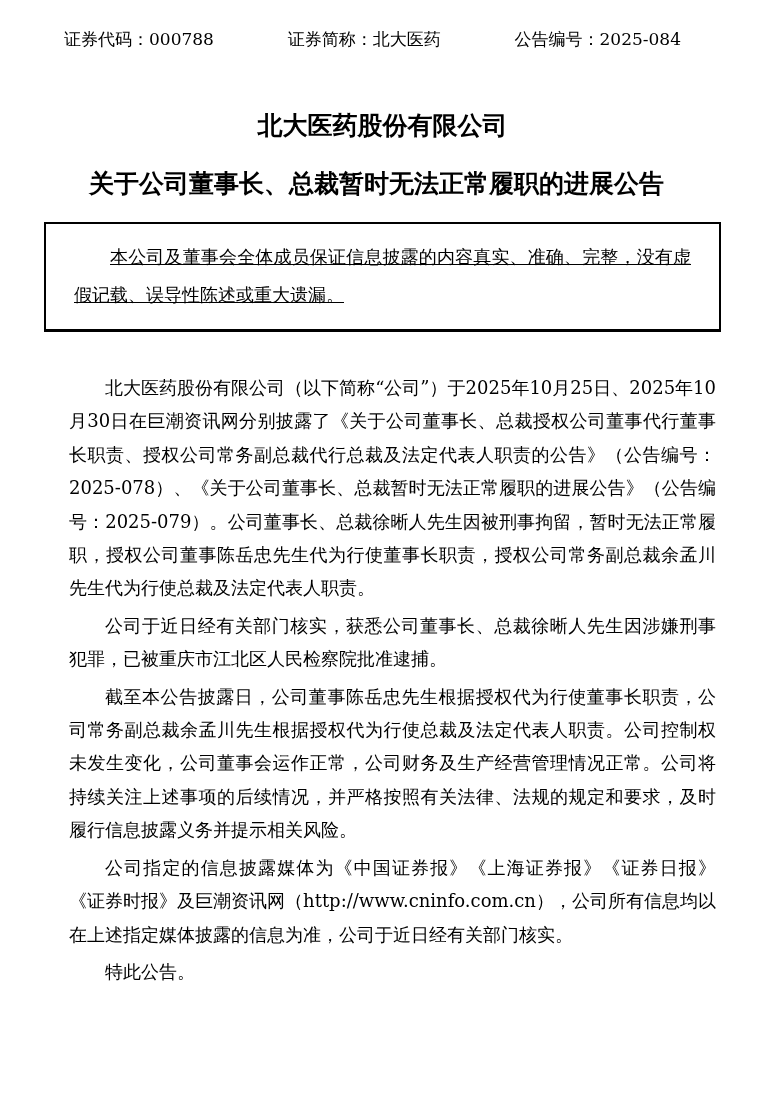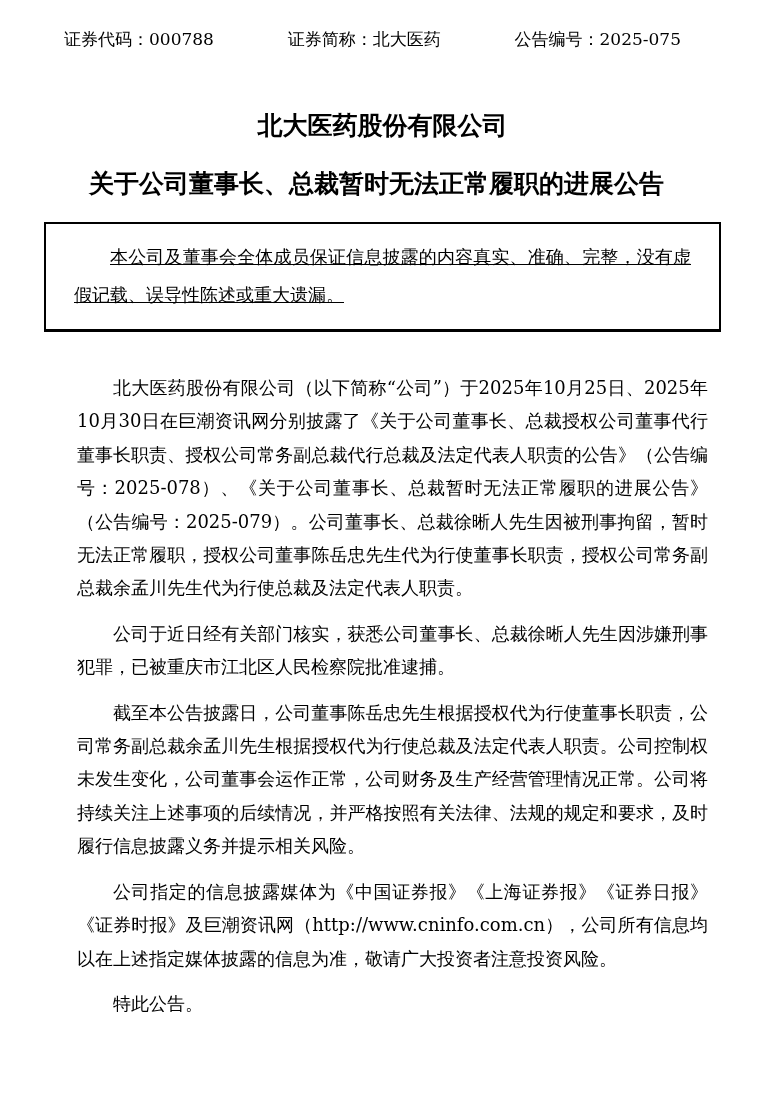--- a/index.html
+++ b/index.html
@@ -51,56 +51,56 @@
     text-indent: 2em;
     text-align: justify;
     text-decoration: underline;
   }
   .doc-body {
     margin: 39px 45px 0 65px;
     font-size: 18px;
     line-height: 33.4px;
   }
   .doc-body p {
-    margin: 12px;
+    margin: 4px;
     text-indent: 2em;
     text-align: justify;
   }
   .signature-block {
     width: max-content;
     margin: 30px 85px 0 auto;
     text-align: center;
     font-size: 20px;
     line-height: 33.5px;
   }
   .signature-block p { margin: 0; }
 </style>
 </head>
 <body>
 
 <div class="page">
 
   <div class="doc-header">
     <span>证券代码：000788</span>
     <span>证券简称：北大医药</span>
-    <span>公告编号：2025-075</span>
+    <span>公告编号：2025-084</span>
   </div>
 
   <h1 class="doc-title">北大医药股份有限公司</h1>
   <h2 class="doc-subtitle">关于公司董事长、总裁暂时无法正常履职的进展公告</h2>
 
   <div class="disclaimer-box">
     <p>本公司及董事会全体成员保证信息披露的内容真实、准确、完整，没有虚假记载、误导性陈述或重大遗漏。</p>
   </div>
 
   <div class="doc-body">
     <p>北大医药股份有限公司（以下简称“公司”）于2025年10月25日、2025年10月30日在巨潮资讯网分别披露了《关于公司董事长、总裁授权公司董事代行董事长职责、授权公司常务副总裁代行总裁及法定代表人职责的公告》（公告编号：2025-078）、《关于公司董事长、总裁暂时无法正常履职的进展公告》（公告编号：2025-079）。公司董事长、总裁徐晰人先生因被刑事拘留，暂时无法正常履职，授权公司董事陈岳忠先生代为行使董事长职责，授权公司常务副总裁余孟川先生代为行使总裁及法定代表人职责。</p>
     <p>公司于近日经有关部门核实，获悉公司董事长、总裁徐晰人先生因涉嫌刑事犯罪，已被重庆市江北区人民检察院批准逮捕。</p>
     <p>截至本公告披露日，公司董事陈岳忠先生根据授权代为行使董事长职责，公司常务副总裁余孟川先生根据授权代为行使总裁及法定代表人职责。公司控制权未发生变化，公司董事会运作正常，公司财务及生产经营管理情况正常。公司将持续关注上述事项的后续情况，并严格按照有关法律、法规的规定和要求，及时履行信息披露义务并提示相关风险。</p>
-    <p>公司指定的信息披露媒体为《中国证券报》《上海证券报》《证券日报》《证券时报》及巨潮资讯网（http://www.cninfo.com.cn），公司所有信息均以在上述指定媒体披露的信息为准，敬请广大投资者注意投资风险。</p>
+    <p>公司指定的信息披露媒体为《中国证券报》《上海证券报》《证券日报》《证券时报》及巨潮资讯网（http://www.cninfo.com.cn），公司所有信息均以在上述指定媒体披露的信息为准，公司于近日经有关部门核实。</p>
     <p>特此公告。</p>
   </div>
 
   <div class="signature-block">
     <p>北大医药股份有限公司</p>
     <p>二〇二五年十一月十三日</p>
   </div>
 
 </div>
 

